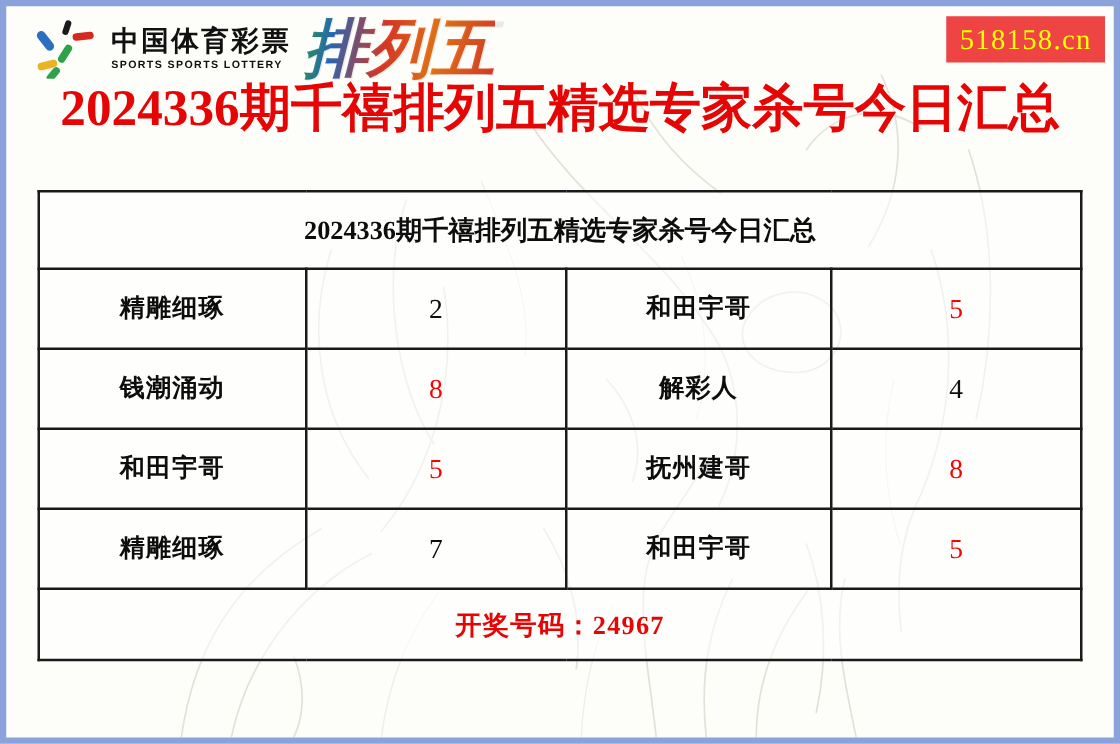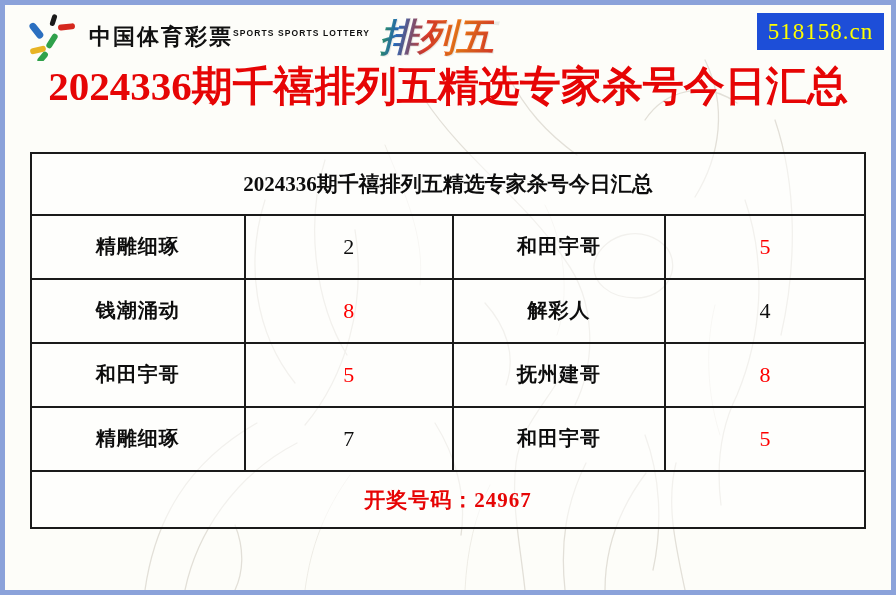--- a/index.html
+++ b/index.html
@@ -19,40 +19,40 @@
   .content{position:relative;width:886px;height:585px;}
 
   
   .watermark{position:absolute;left:0;top:0;width:886px;height:585px;z-index:0;pointer-events:none;}
 
   .fg{position:relative;z-index:1;width:100%;height:100%;}
 
   
   .logo-group{position:absolute;left:22px;top:8px;display:flex;align-items:center;gap:8px;}
   .logo-mark{width:54px;height:48px;flex:0 0 auto;}
-  .brand-text{display:flex;flex-direction:row;line-height:1;}
+  .brand-text{display:flex;flex-direction:column;line-height:1;}
   .brand-cn{
     font-family:"Liberation Sans","DejaVu Sans",sans-serif;
     font-size:22px;font-weight:bold;color:#111;letter-spacing:2px;white-space:nowrap;
   }
   .brand-en{
     font-family:"Liberation Sans","DejaVu Sans",sans-serif;
     font-size:8.5px;font-weight:bold;color:#111;letter-spacing:1.1px;margin-top:3px;white-space:nowrap;
   }
   .product-wordmark{
-    font-family:Liberation Serif, serif;
-    font-size:38px;font-weight:bold;font-style:italic;line-height:1;
+    font-family:Liberation Sans, sans-serif;
+    font-size:51px;font-weight:bold;font-style:italic;line-height:1;
     background:linear-gradient(100deg,#2fa14b 0%,#2b6fc0 16%,#e23c2a 42%,#ef7c1a 68%,#e23c2a 100%);
     -webkit-background-clip:text;background-clip:text;color:transparent;
     text-shadow:1px 1px 0 rgba(0,0,0,0.08);
     margin-left:2px;white-space:nowrap;text-align:right;
   }
   .site-badge{
     position:absolute;top:8px;right:7px;width:127px;height:37px;
-    background:#1d4ed8;color:#ffff00;
+    background:#ef4444;color:#ffff00;
     font-family:"Liberation Serif","DejaVu Serif",serif;
     font-size:23px;line-height:37px;text-align:center;letter-spacing:1px;
   }
 
   
   .main-title{
     position:absolute;top:54px;left:0;width:100%;
     text-align:center;color:var(--title-red);
     font-size:41px;font-weight:bold;letter-spacing:0px;white-space:nowrap;
   }

